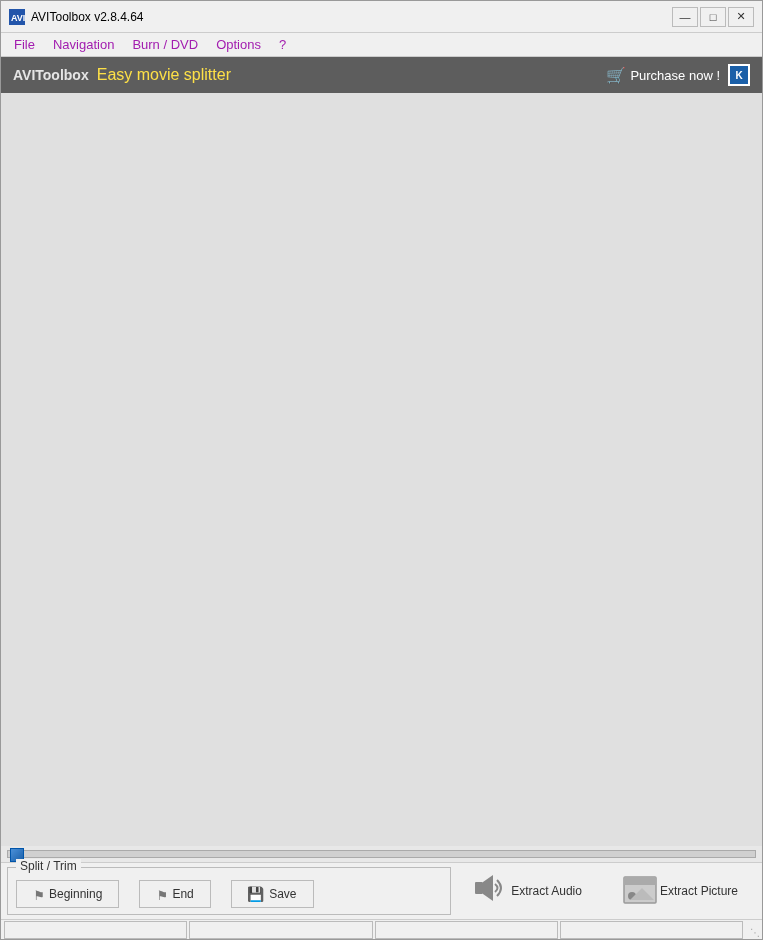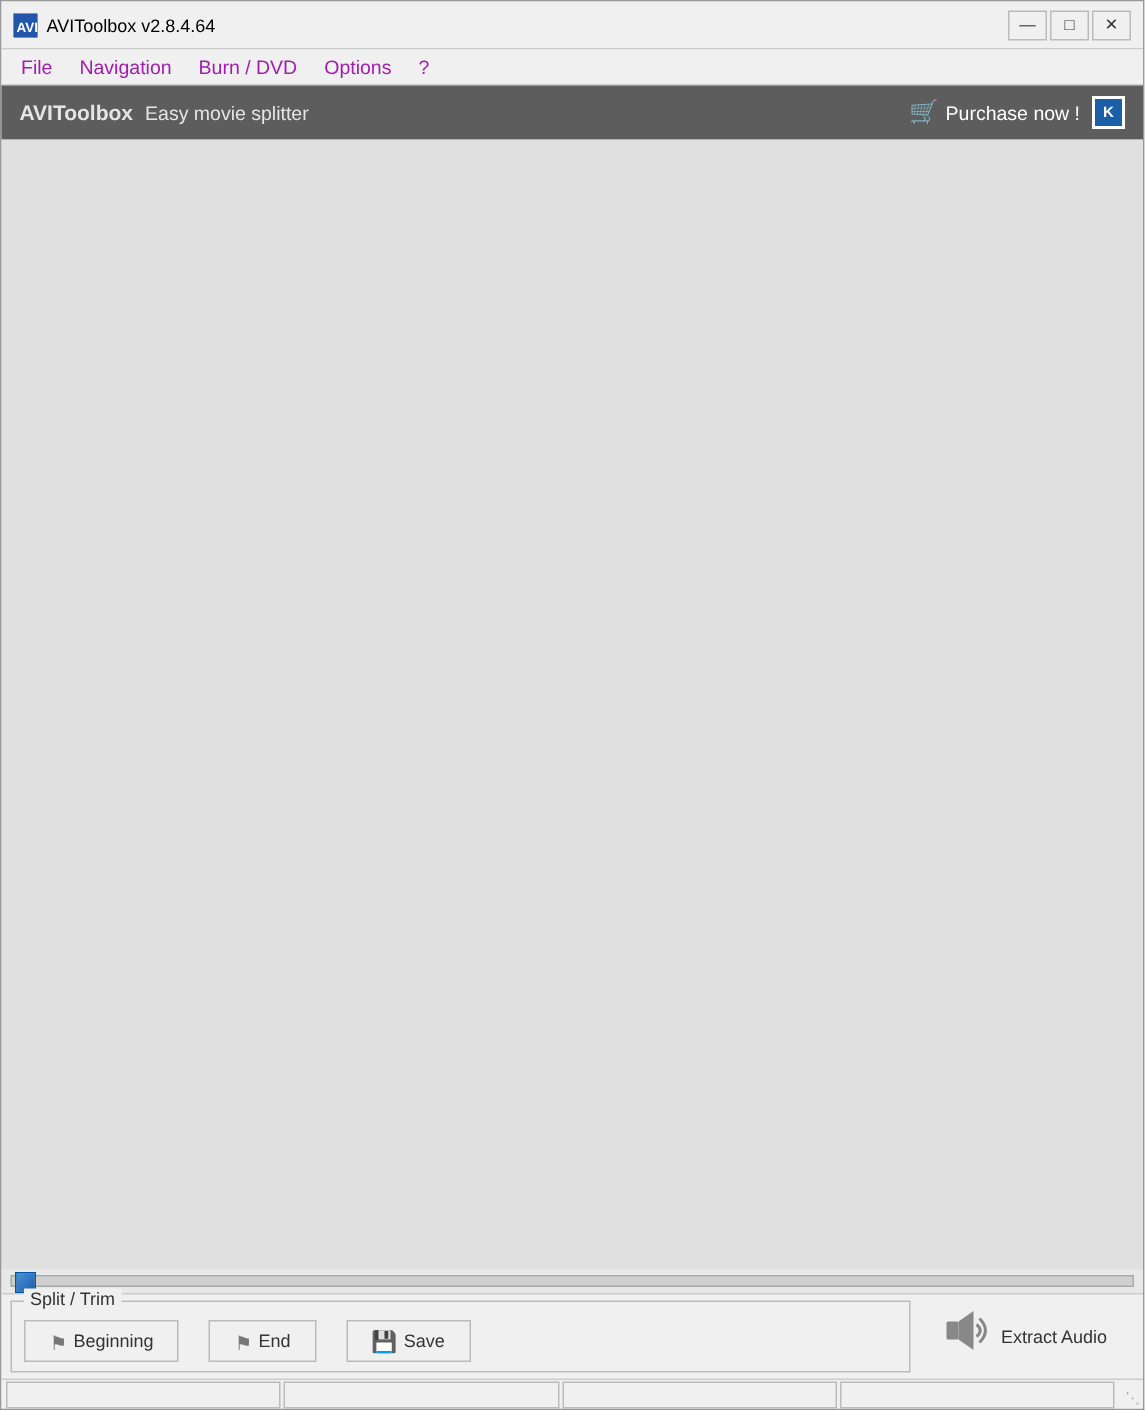--- a/index.html
+++ b/index.html
@@ -107,22 +107,22 @@
     }
 
     .header-app-name {
       font-size: 14px;
       font-weight: bold;
       color: #e5e5e5;
       margin-right: 8px;
     }
 
     .header-subtitle {
-      font-size: 13px;
-      color: #e5e5e5;
+      font-size: 16px;
+      color: #fde047;
       flex: 1;
     }
 
     .header-purchase {
       display: flex;
       align-items: center;
       gap: 4px;
       color: white;
       font-size: 13px;
       cursor: pointer;
@@ -385,20 +385,31 @@
               <rect x="2" y="10" width="8" height="12" fill="#888" rx="1"></rect>
 
               <polygon points="10,10 20,3 20,29 10,22" fill="#888"></polygon>
 
               <path d="M22,12 Q27,16 22,20" stroke="#888" stroke-width="2" fill="none"></path>
               <path d="M24,8 Q32,16 24,24" stroke="#888" stroke-width="2" fill="none"></path>
             </svg>
           </span>
           <span>Extract Audio</span>
         </button>
+        <button class="big-btn">
+          <span>
+            <svg width="36" height="32" viewBox="0 0 36 32">
+              <rect x="2" y="3" width="32" height="26" fill="#ccc" stroke="#999" stroke-width="1.5" rx="1"></rect>
+              <rect x="2" y="3" width="32" height="8" fill="#aaa" rx="1"></rect>
+              <circle cx="10" cy="22" r="4" fill="#888"></circle>
+              <polygon points="20,14 32,26 8,26" fill="#bbb"></polygon>
+            </svg>
+          </span>
+          <span>Extract Picture</span>
+        </button>
       </div>
     </div>
   </div>
 
   <div class="status-bar">
     <div class="status-panel"></div>
     <div class="status-panel"></div>
     <div class="status-panel"></div>
     <div class="status-panel"></div>
     <div class="resize-grip">⋱</div>

